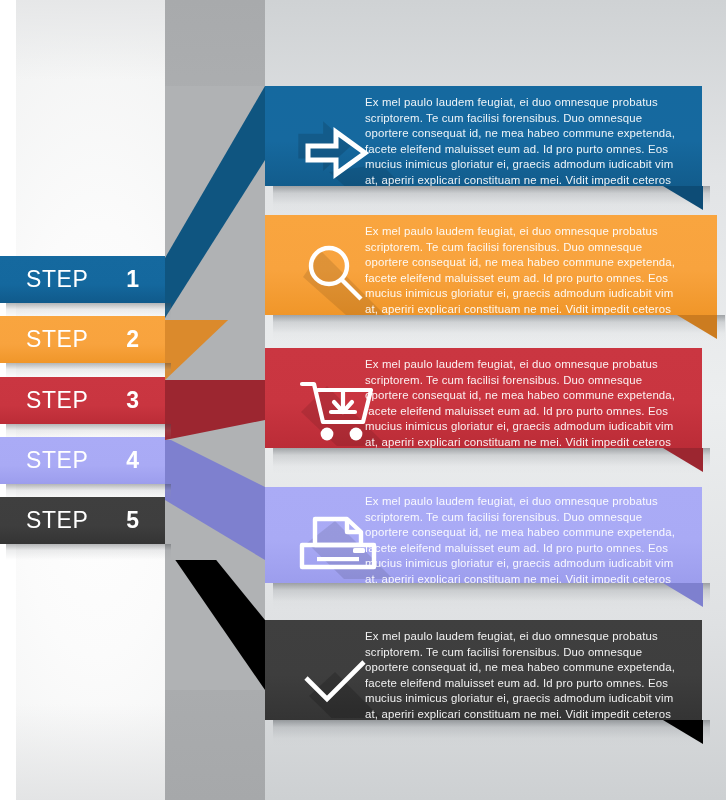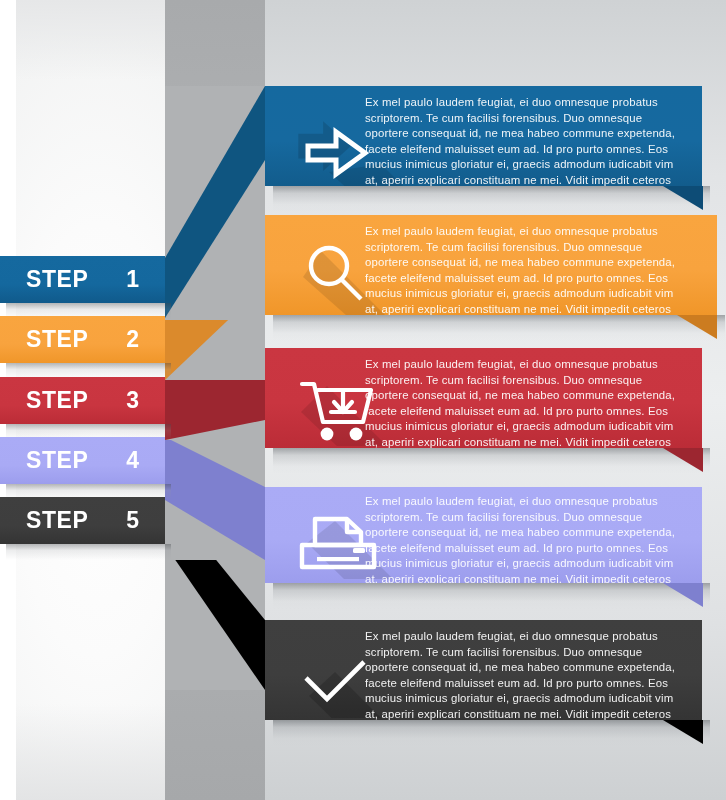--- a/index.html
+++ b/index.html
@@ -58,21 +58,21 @@
     position:absolute;
   }
   .icon svg{display:block;}
 
   
   .step{
     position:absolute;left:0;height:47px;width:165px;
     display:flex;align-items:center;
   }
   .step .label{
-    font-size:23px;font-weight:bold;color:#ffffff;letter-spacing:0.6px;
+    font-size:23px;font-weight:normal;color:#ffffff;letter-spacing:0.6px;
     margin-left:26px;
   }
   .step .num{
     font-size:23px;font-weight:bold;color:#ffffff;
     position:absolute;right:26px;
   }
   .step .stepshadow{
     position:absolute;left:6px;top:47px;width:165px;height:16px;
     background:linear-gradient(180deg,rgba(70,74,78,0.40) 0%,rgba(150,154,158,0.18) 40%,rgba(255,255,255,0) 100%);
   }

